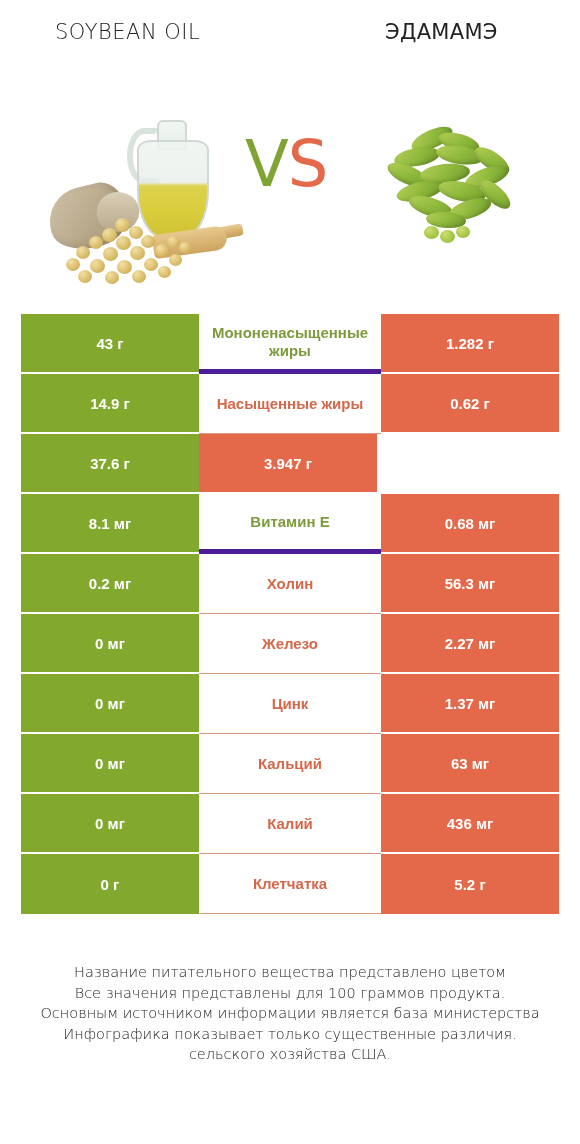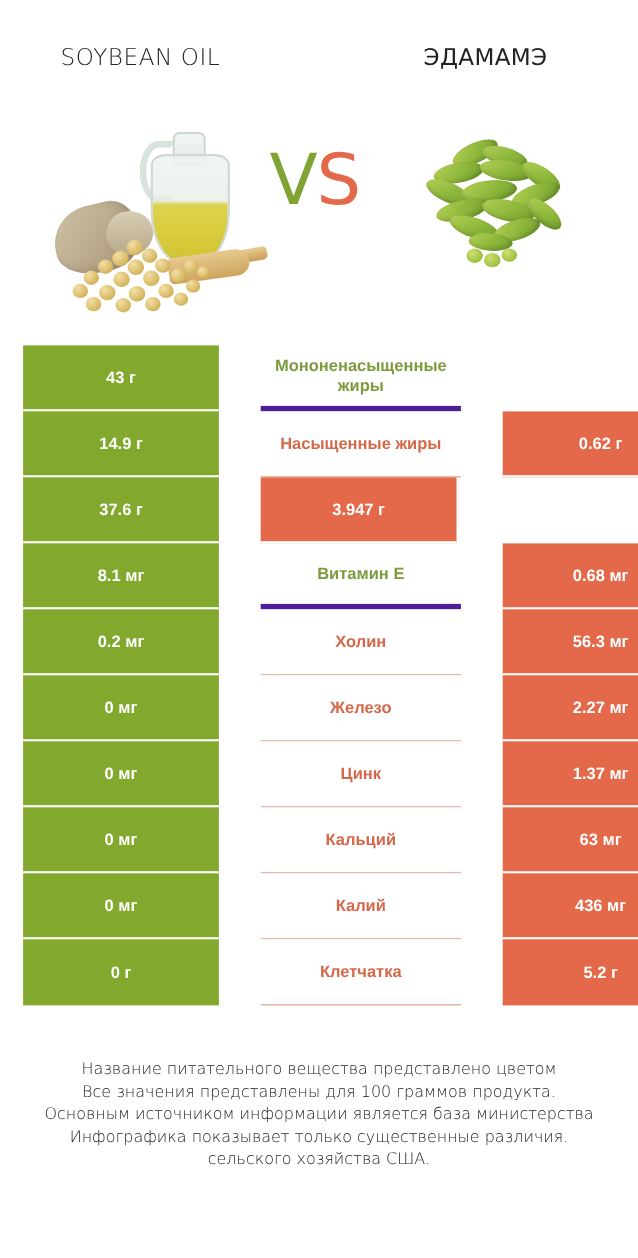--- a/index.html
+++ b/index.html
@@ -15,21 +15,21 @@
   .page {
     position: relative;
     width: 580px;
     height: 1144px;
     background: #ffffff;
   }
 
   
   .header {
     position: absolute;
-    top: 40px;
+    top: 20px;
     left: 0;
     width: 476px;
     height: 40px;
   }
   .header-title {
     position: absolute;
     top: 0;
     font-family: "DejaVu Sans", sans-serif;
     font-weight: 300;
     font-size: 21px;
@@ -179,21 +179,20 @@
   .table {
     position: absolute;
     left: 21px;
     top: 314px;
     width: 538px;
   }
   .row {
     display: flex;
     height: 60px;
     width: 508px;
-    gap: 38px;
   }
   .cell-left,
   .cell-right {
     flex: 0 0 178px;
     display: flex;
     align-items: center;
     justify-content: center;
     color: #ffffff;
     font-size: 15px;
     font-weight: 700;
@@ -307,20 +306,21 @@
         <div class="seed" style="left:60px;top:104px;width:15px;height:13px;"></div>
         <div class="seed" style="left:76px;top:100px;width:14px;height:12px;"></div>
       </div>
     </div>
   </div>
 
   <div class="table">
     <div class="row">
       <div class="cell-left">43 г</div>
       <div class="cell-mid multiline win-left">Мононенасыщенные жиры</div>
+      <div class="cell-right">1.282 г</div>
     </div>
     <div class="row">
       <div class="cell-left">14.9 г</div>
       <div class="cell-mid multiline win-right">Насыщенные жиры</div>
       <div class="cell-right">0.62 г</div>
     </div>
     <div class="row">
       <div class="cell-left">37.6 г</div>
       <div class="cell-right">3.947 г</div>
     </div>

